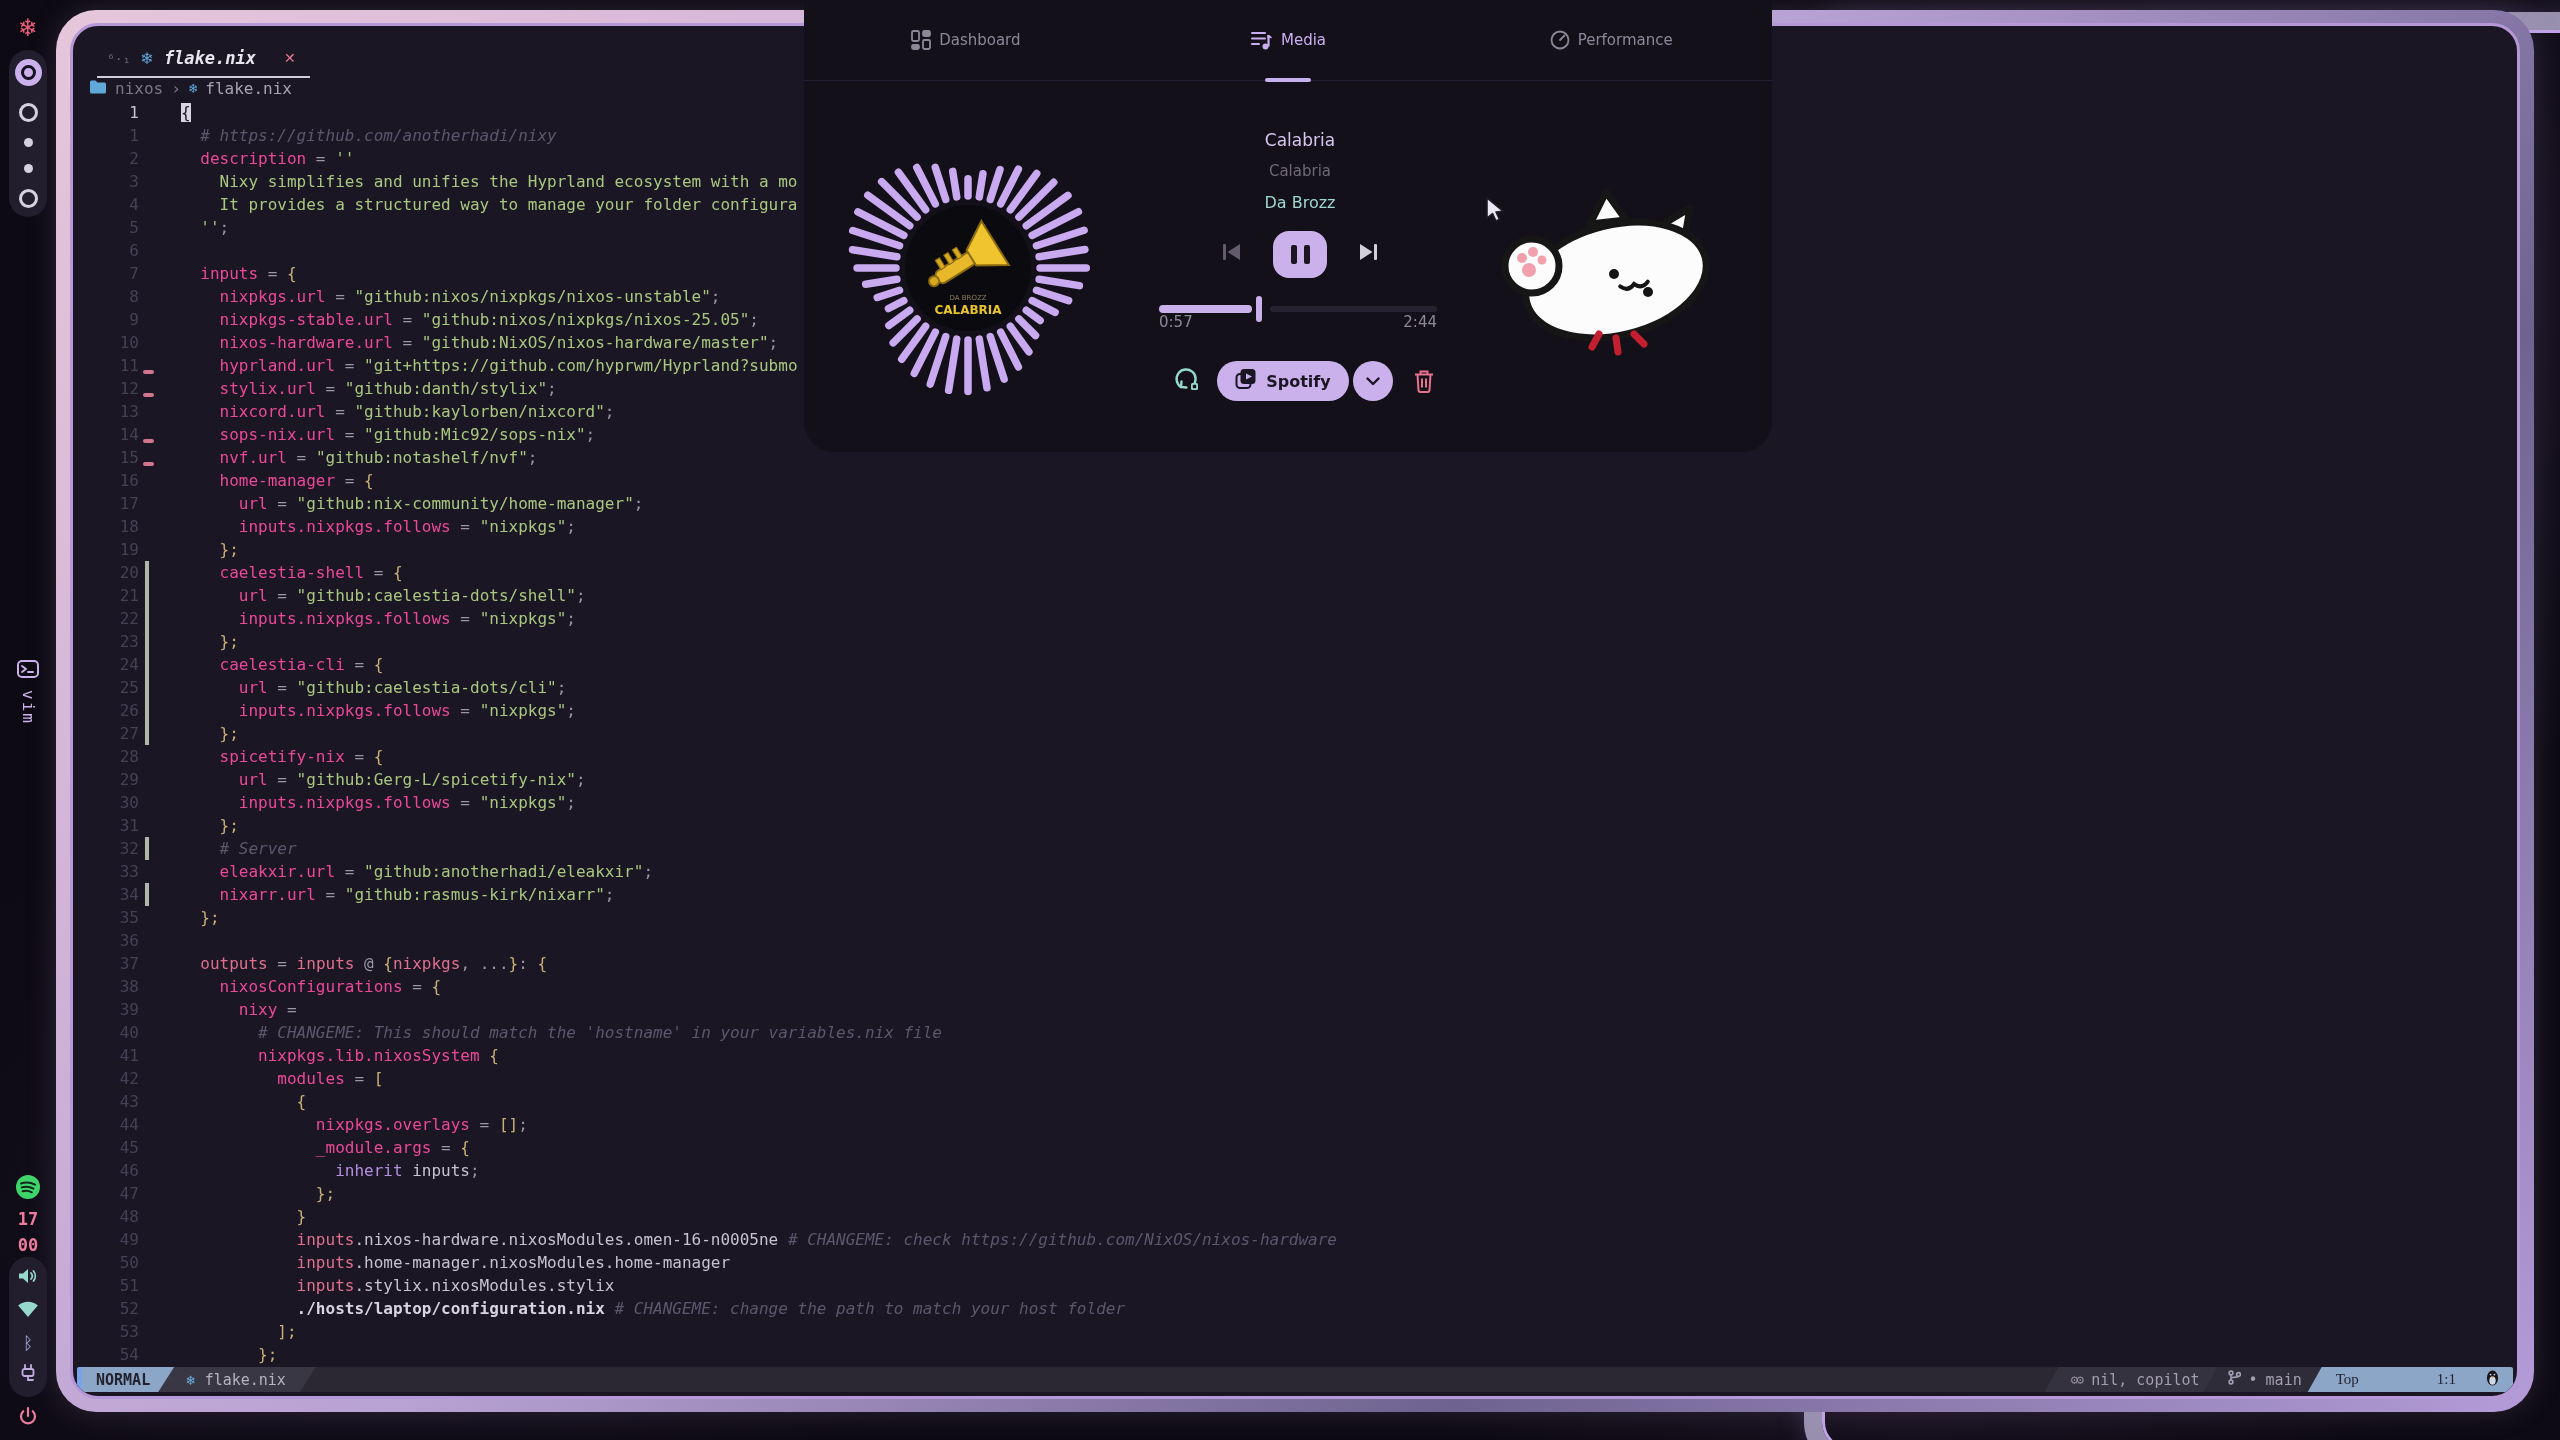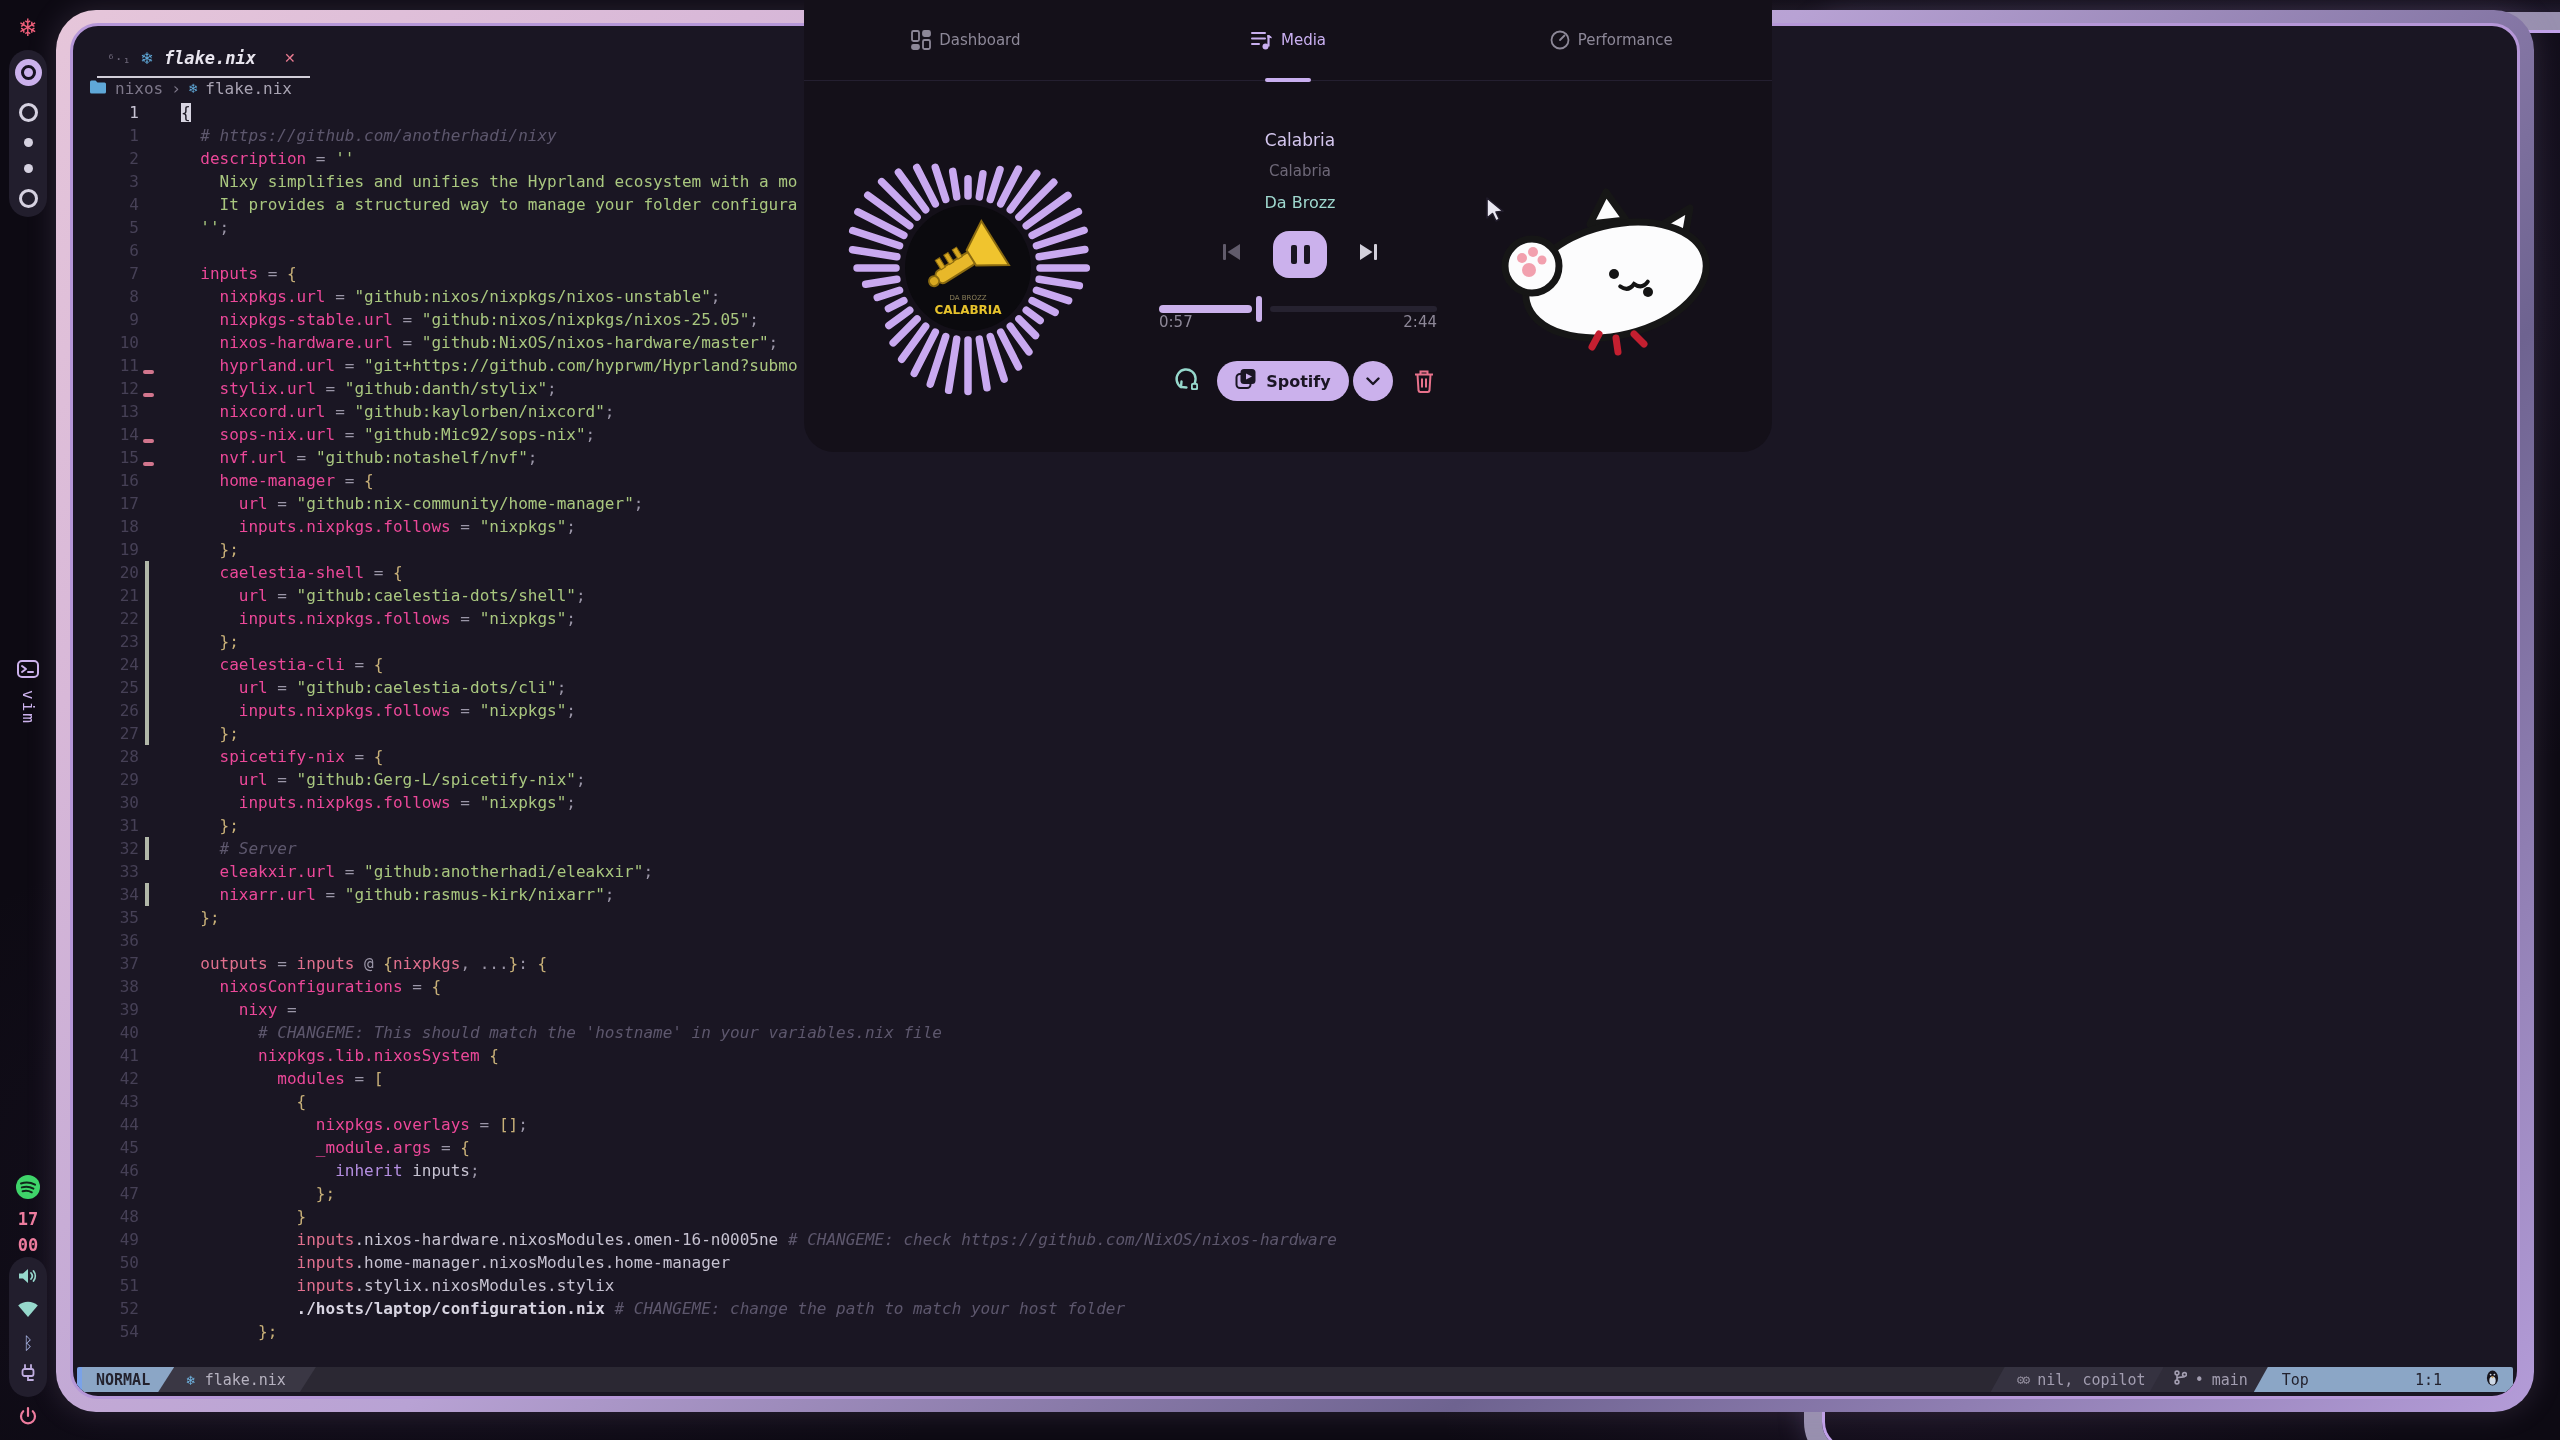--- a/index.html
+++ b/index.html
@@ -80,22 +80,22 @@
   .sl-file{background:#3a3744;color:#b6b2c0;display:flex;align-items:center;gap:10px;
     margin-left:-18px;padding:0 30px 0 30px;
     clip-path:polygon(0 0,100% 0,calc(100% - 16px) 100%,0 100%);z-index:2;}
   .sl-nix{color:#6fb3e0;font-size:14px;}
   .sl-spacer{flex:1;}
   .sl-lsp{background:#353240;color:#a29db0;display:flex;align-items:center;gap:9px;
     padding:0 18px 0 26px;clip-path:polygon(14px 0,100% 0,100% 100%,0 100%);}
   .sl-gear{font-size:13px;color:#8d8898;letter-spacing:-2px;}
   .sl-branch{background:#2f2c39;color:#a29db0;display:flex;align-items:center;gap:8px;
     padding:0 20px 0 24px;margin-left:-14px;clip-path:polygon(14px 0,100% 0,100% 100%,0 100%);}
-  .sl-pos{background:#8ba6c6;color:#23222e;display:flex;align-items:center;gap:44px;
-    padding:0 14px 0 28px;margin-left:-14px;clip-path:polygon(14px 0,100% 0,100% 100%,0 100%);}
+  .sl-pos{background:#8ba6c6;color:#23222e;display:flex;align-items:center;gap:30px;
+    padding:0 14px 0 28px;margin-left:-14px;clip-path:polygon(14px 0,100% 0,100% 100%,0 100%);font-family:Liberation Serif, serif;}
   .sl-pos .gap{width:18px;}
   
   .sidebar{position:absolute;left:0;top:0;width:56px;height:1440px;}
   .sb-logo{position:absolute;left:0;top:14px;width:56px;text-align:center;color:#ef5f7a;font-size:24px;}
   .ws-pill{position:absolute;left:9px;top:50px;width:38px;height:167px;background:#221e2d;border-radius:19px;
     display:flex;flex-direction:column;align-items:center;justify-content:space-between;padding:9px 0;box-sizing:border-box;}
   .ws-active{width:27px;height:27px;border-radius:50%;background:#cbb1ec;position:relative;}
   .ws-active::after{content:"";position:absolute;left:6px;top:6px;width:9px;height:9px;border:3px solid #161221;border-radius:50%;}
   .ws-ring{width:13px;height:13px;border:3px solid #d5d1e0;border-radius:50%;}
   .ws-dot{width:9px;height:9px;border-radius:50%;background:#d5d1e0;}
@@ -221,20 +221,21 @@
         <div class="row"><span class="ln">43</span><span class="sg"></span><span class="tx"><span class="tk-b">            {</span></span></div>
         <div class="row"><span class="ln">44</span><span class="sg"></span><span class="tx"><span class="tk-k">              nixpkgs.overlays</span><span class="tk-p"> = </span><span class="tk-b">[]</span><span class="tk-p">;</span></span></div>
         <div class="row"><span class="ln">45</span><span class="sg"></span><span class="tx"><span class="tk-k">              _module.args</span><span class="tk-p"> = </span><span class="tk-b">{</span></span></div>
         <div class="row"><span class="ln">46</span><span class="sg"></span><span class="tx"><span class="tk-v">                inherit</span><span class="tk-w"> inputs</span><span class="tk-p">;</span></span></div>
         <div class="row"><span class="ln">47</span><span class="sg"></span><span class="tx"><span class="tk-b">              };</span></span></div>
         <div class="row"><span class="ln">48</span><span class="sg"></span><span class="tx"><span class="tk-b">            }</span></span></div>
         <div class="row"><span class="ln">49</span><span class="sg"></span><span class="tx"><span class="tk-r">            inputs</span><span class="tk-w">.nixos-hardware.nixosModules.omen-16-n0005ne </span><span class="tk-c"># CHANGEME: check https://github.com/NixOS/nixos-hardware</span></span></div>
         <div class="row"><span class="ln">50</span><span class="sg"></span><span class="tx"><span class="tk-r">            inputs</span><span class="tk-w">.home-manager.nixosModules.home-manager</span></span></div>
         <div class="row"><span class="ln">51</span><span class="sg"></span><span class="tx"><span class="tk-r">            inputs</span><span class="tk-w">.stylix.nixosModules.stylix</span></span></div>
         <div class="row"><span class="ln">52</span><span class="sg"></span><span class="tx"><span class="tk-bw">            ./hosts/laptop/configuration.nix </span><span class="tk-c"># CHANGEME: change the path to match your host folder</span></span></div>
+        <div class="row"><span class="ln">53</span><span class="sg"></span><span class="tx"><span class="tk-b">          ];</span></span></div>
         <div class="row"><span class="ln">54</span><span class="sg"></span><span class="tx"><span class="tk-b">        };</span></span></div>
       </div>
 
     <div class="statusline">
       <div class="sl-accent"></div>
       <div class="sl-mode">NORMAL</div>
       <div class="sl-file">
         <span class="sl-nix">❄</span>
         <span>flake.nix</span>
       </div>

